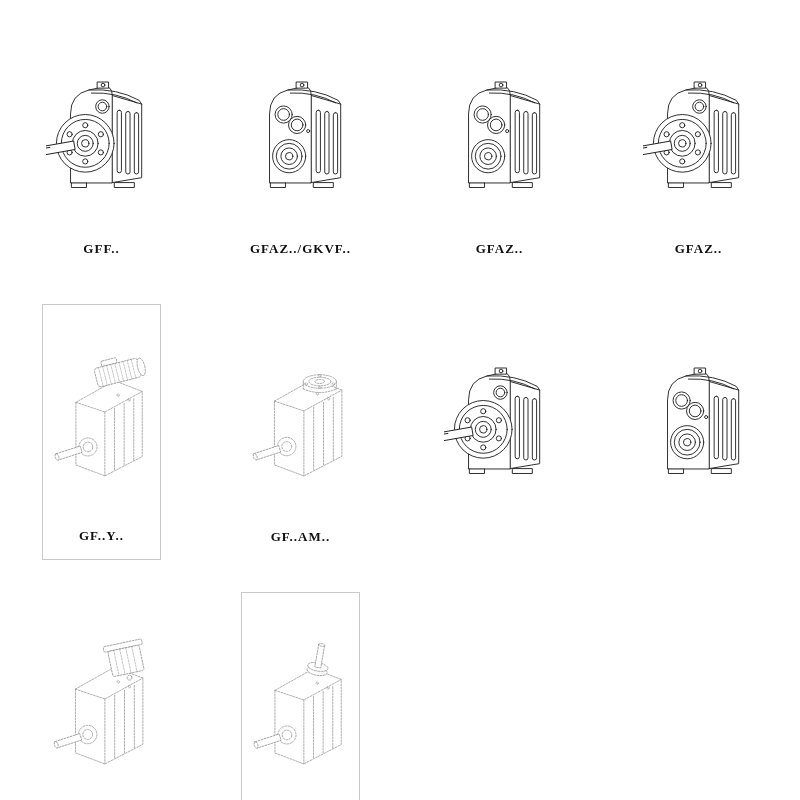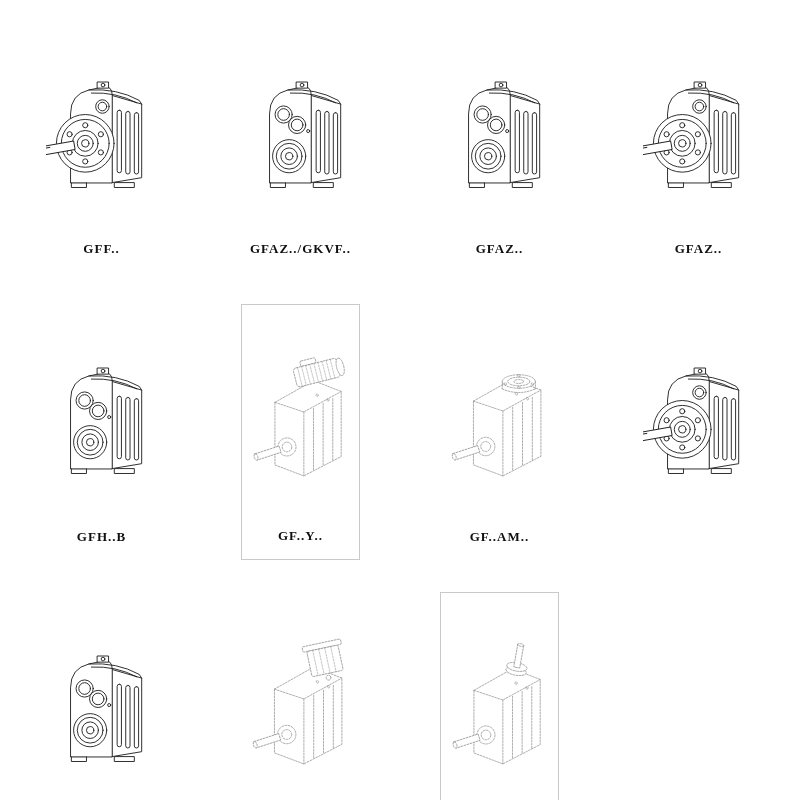--- a/index.html
+++ b/index.html
@@ -202,27 +202,20 @@
 
     <figure class="cell">
       <svg class="drawing" viewBox="0 0 180 230">
         <use href="#body-solid"></use>
         <use href="#front-flange"></use>
       </svg>
       <figcaption class="label">GFAZ..</figcaption>
     </figure>
 
 
-    <figure class="cell">
-      <svg class="drawing" viewBox="0 0 180 230">
-        <use href="#body-solid"></use>
-        <use href="#front-bores"></use>
-      </svg>
-      <figcaption class="label">GFH..B</figcaption>
-    </figure>
 
     <figure class="cell dashed boxed">
       <svg class="drawing" viewBox="0 0 180 230">
         <use href="#body-dashed"></use>
         <use href="#top-motor"></use>
       </svg>
       <figcaption class="label">GF..Y..</figcaption>
     </figure>
 
     <figure class="cell dashed">

